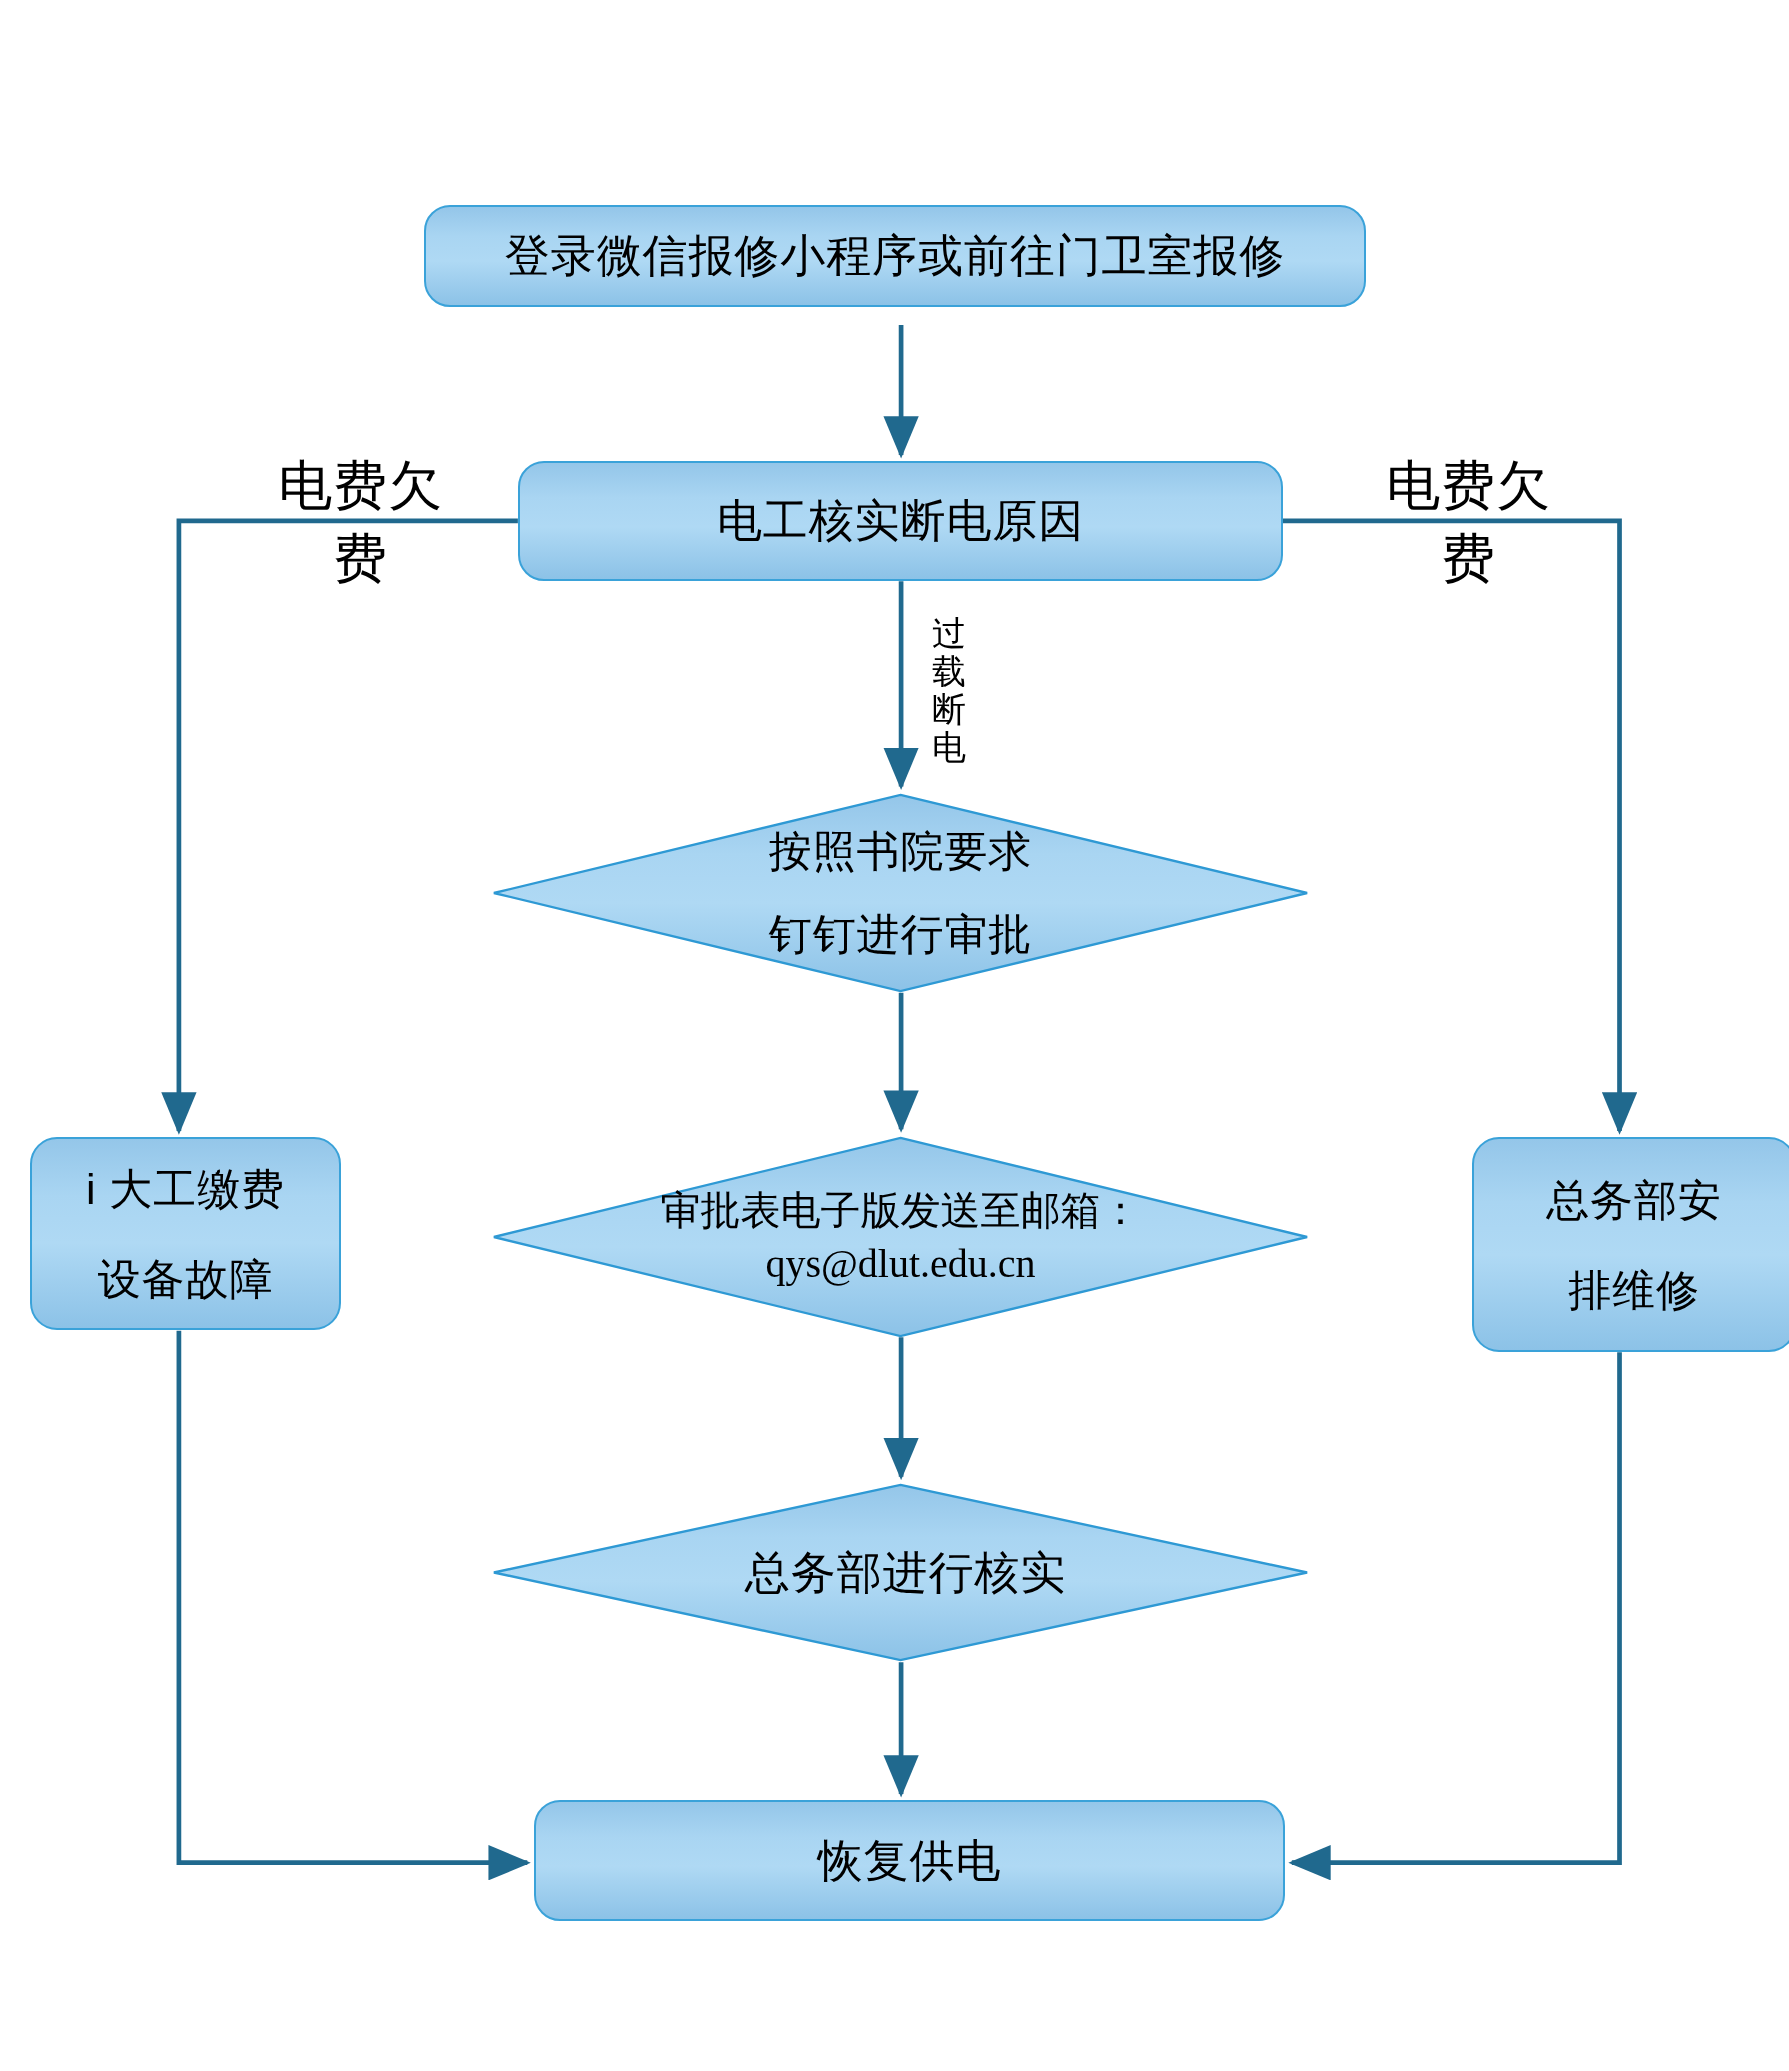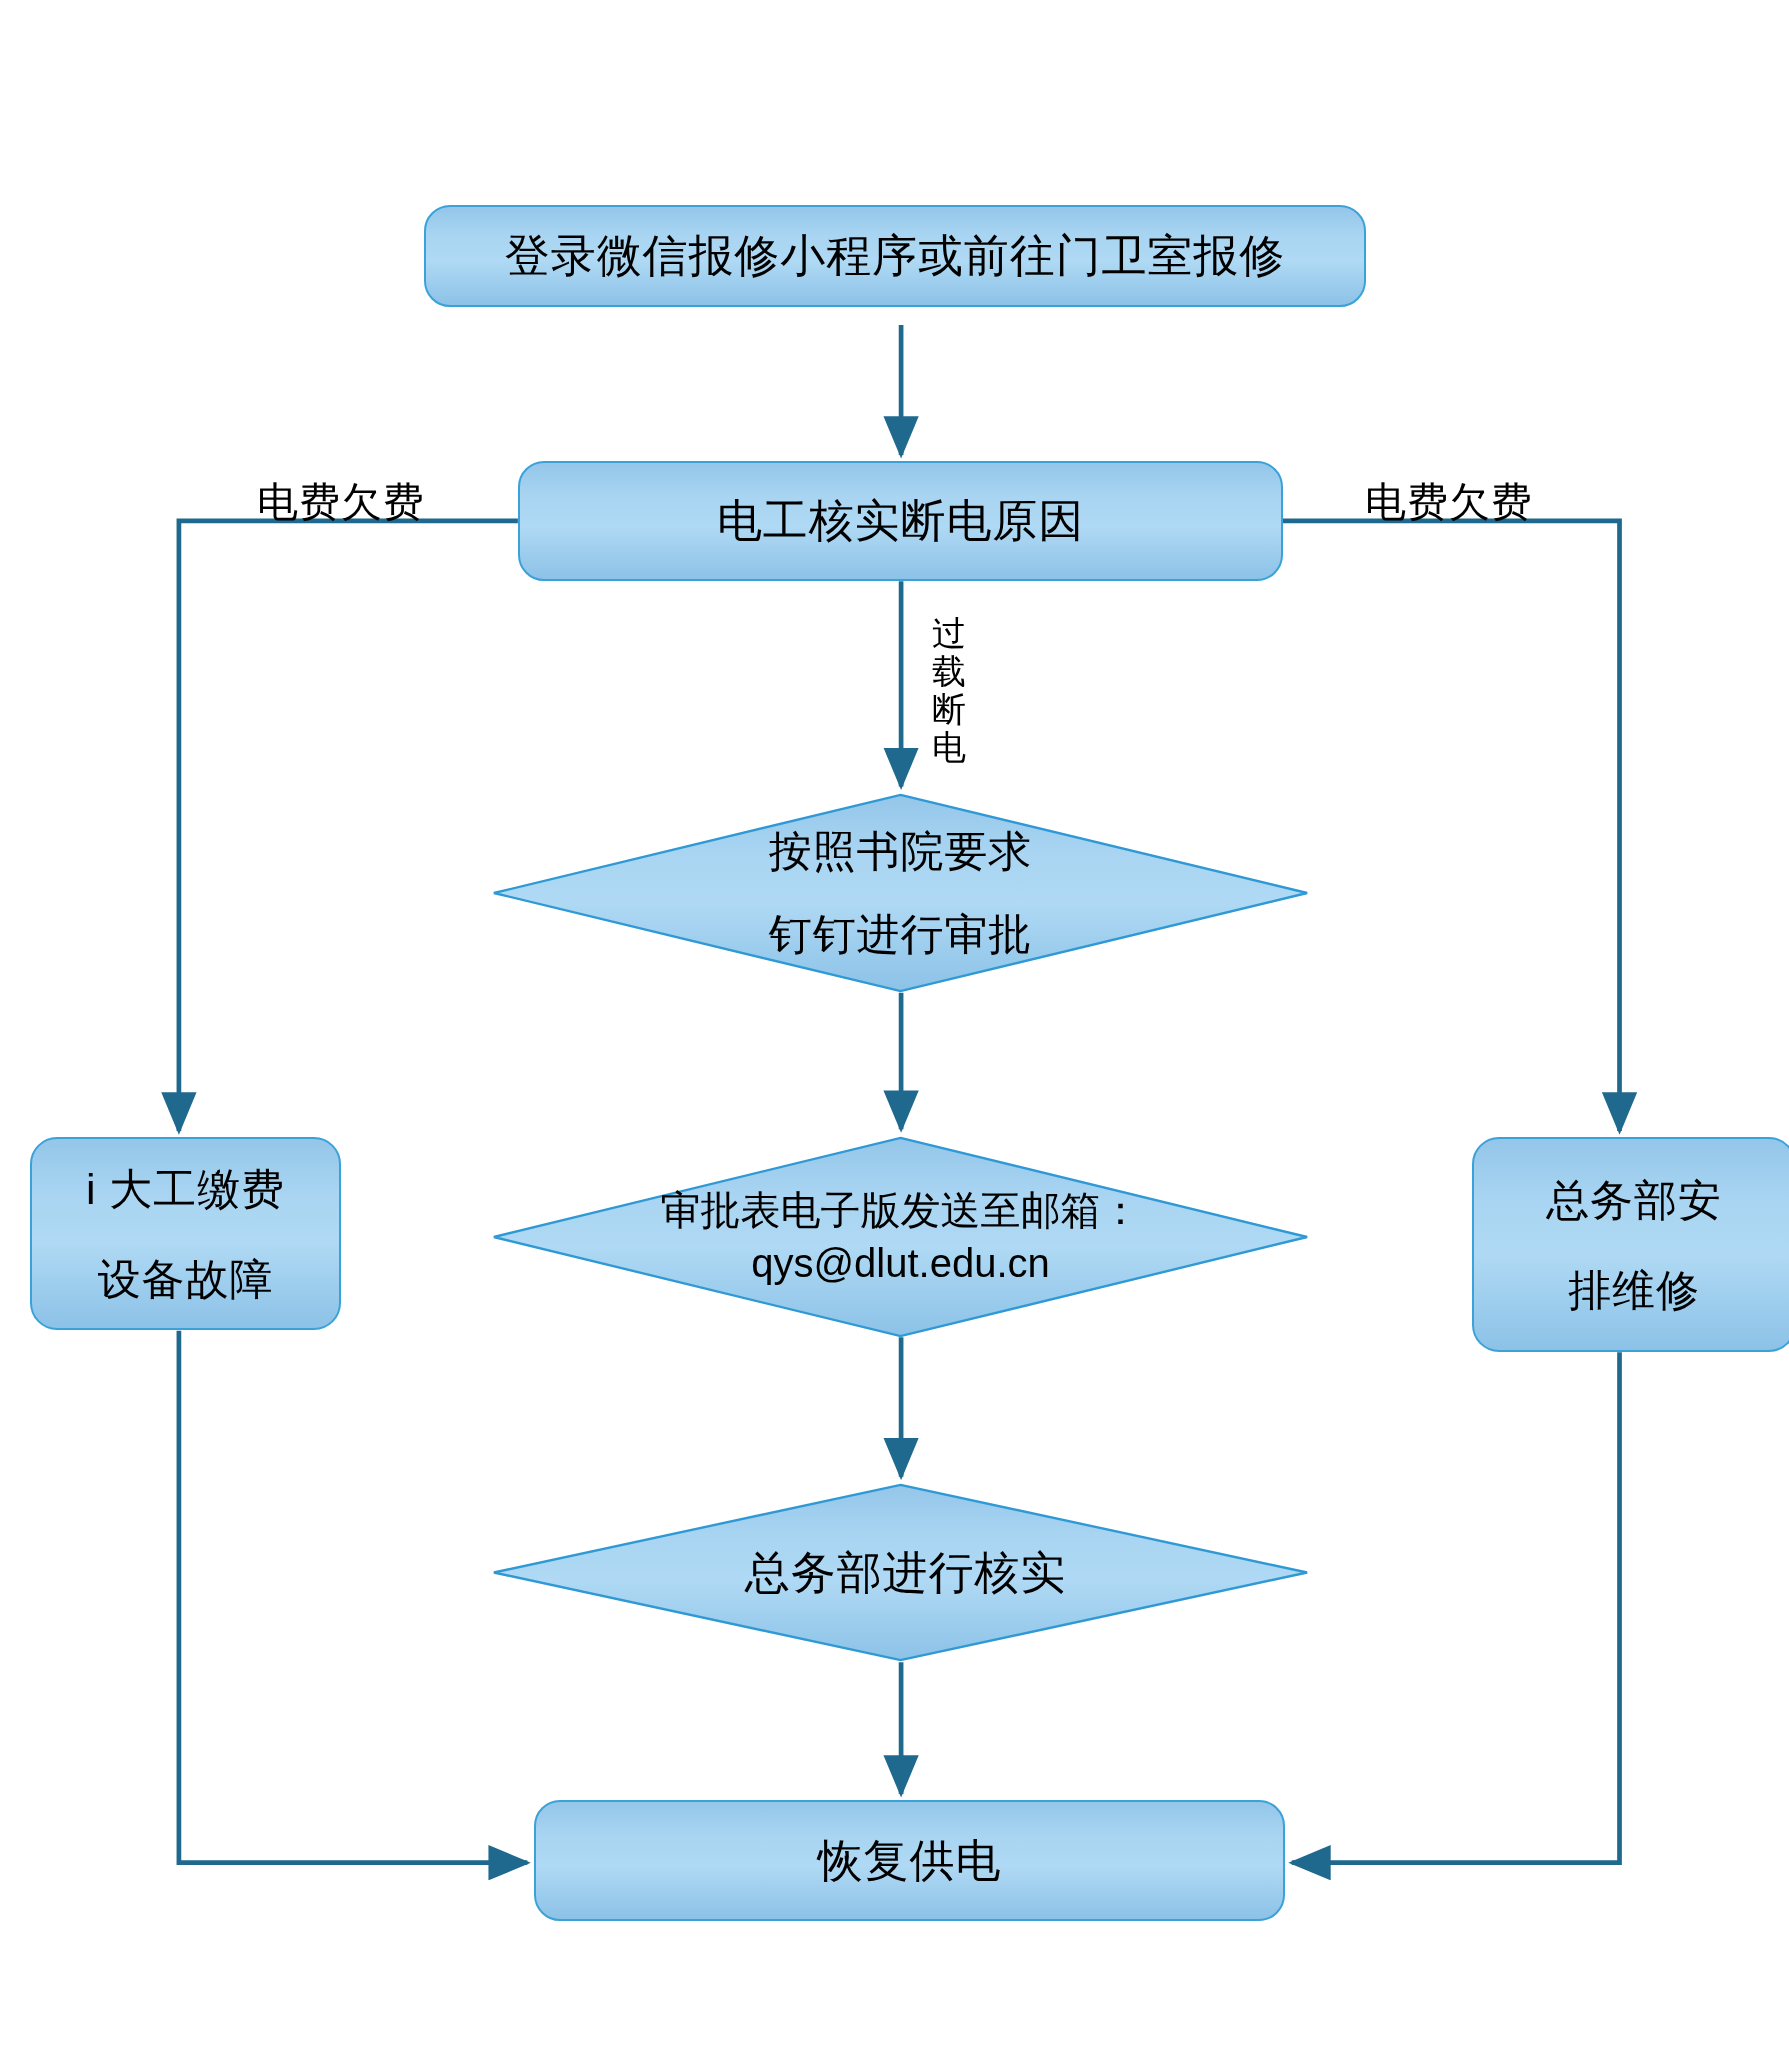--- a/index.html
+++ b/index.html
@@ -7,27 +7,27 @@
   .canvas{position:relative;width:1789px;height:2072px;background:#ffffff;overflow:hidden;}
   .connectors{position:absolute;left:0;top:0;width:1789px;height:2072px;}
 
   .node{position:absolute;display:flex;align-items:center;justify-content:center;
         text-align:center;box-sizing:border-box;}
   .process{background:linear-gradient(180deg,#94C6E9 0%,#A9D5F2 30%,#AFD9F4 55%,#8CC2E7 100%);
            border:2.8px solid #3AA2D9;border-radius:26px;}
   .process .lbl{font-size:45px;letter-spacing:0.9px;}
   .side .lbl{font-size:43px;line-height:90px;}
   .side{border-radius:27px;}
-  .diamond{background:transparent;border:none;}
+  .diamond{background:transparent;border:none;font-family:Liberation Serif, serif;}
   .diamond svg{position:absolute;left:0;top:0;width:100%;height:100%;}
   .dtext{position:relative;z-index:2;text-align:center;}
   .d-big{font-size:43px;line-height:83px;letter-spacing:0.9px;}
   .d-mid{font-size:45px;letter-spacing:0.9px;margin-left:10px;}
   .d-small{font-size:40px;line-height:53px;}
-  .edge-label{position:absolute;font-size:41px;letter-spacing:0.9px;margin-top:25px;}
+  .edge-label{position:absolute;font-size:54px;text-align:center;letter-spacing:0.9px;}
   .v-label{position:absolute;font-size:34px;line-height:38px;width:38px;
            word-break:break-all;text-align:center;}
 </style>
 </head>
 <body>
 
 <div class="canvas">
 
   <svg class="connectors" viewBox="0 0 1900 2200" xmlns="http://www.w3.org/2000/svg">
     <defs>

